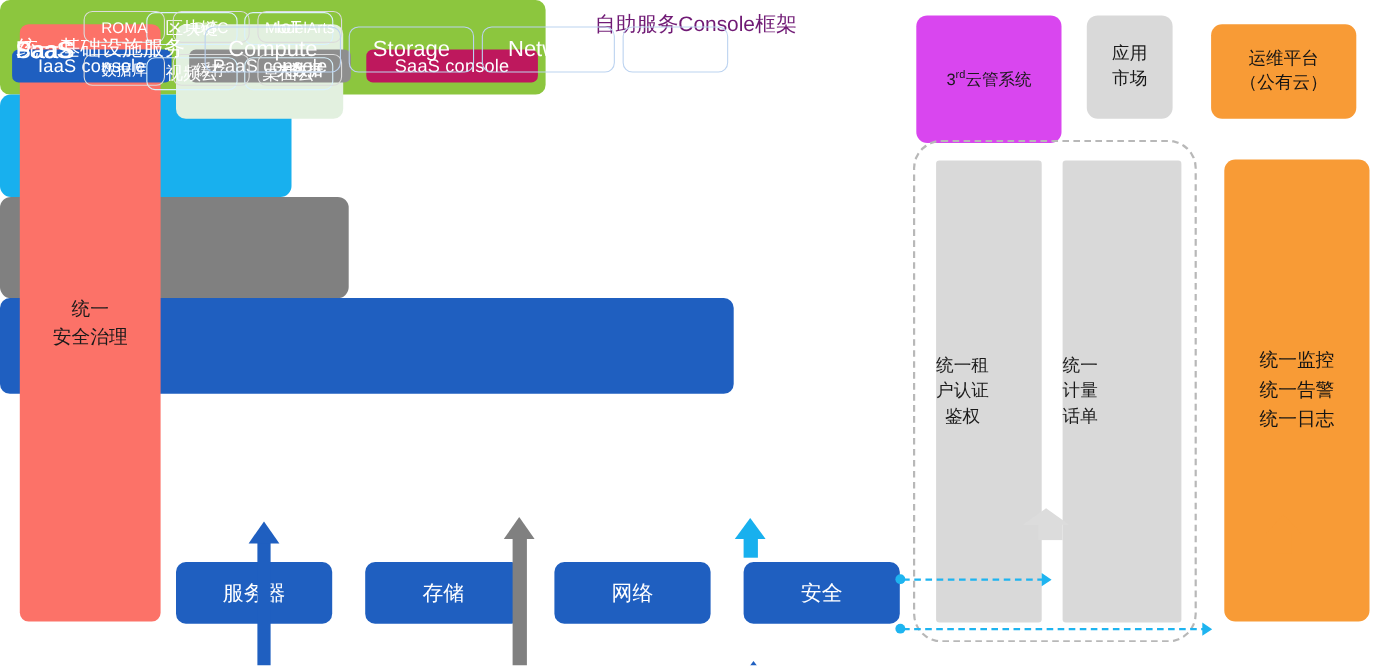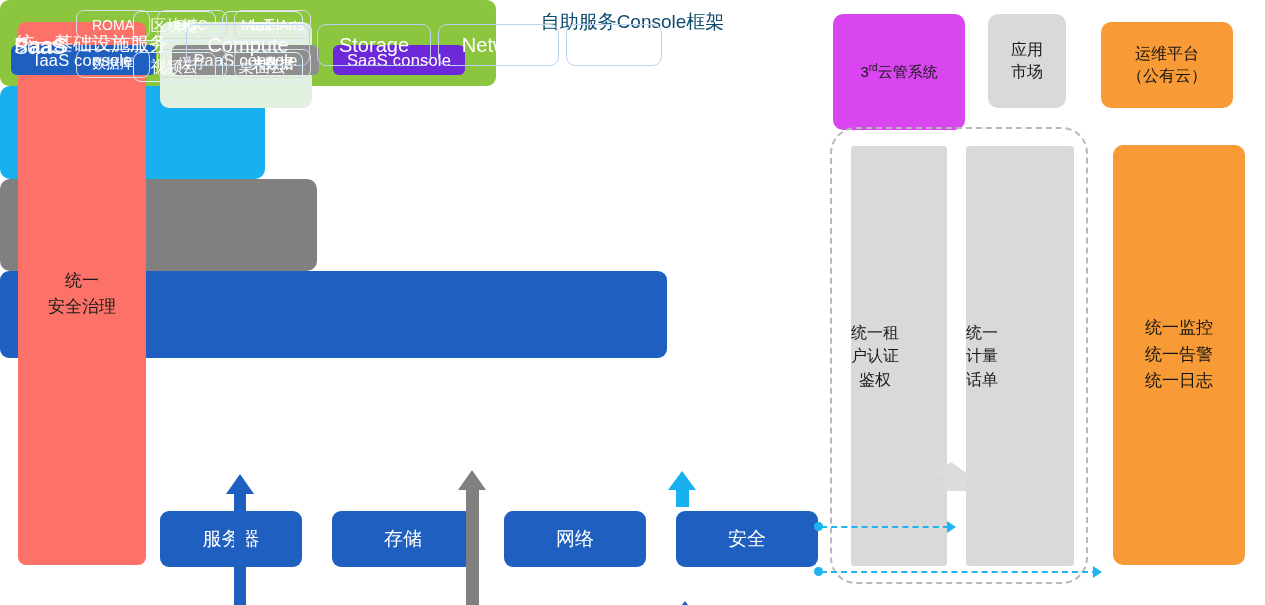--- a/index.html
+++ b/index.html
@@ -32,30 +32,30 @@
   }
 
   
   #console-frame{
     left:322px;top:22px;width:496px;height:86px;
     background:#8cc63e;border-radius:9px;
     display:block;
   }
   #console-title{
     position:absolute;left:0;right:0;top:9px;
-    text-align:center;color:#0c4a6e;font-size:19px;
+    text-align:center;color:#701a75;font-size:19px;
   }
   .console-chip{
     position:absolute;top:45px;height:30px;border-radius:6px;
     display:flex;align-items:center;justify-content:center;
     color:#fff;font-size:16.5px;letter-spacing:.2px;
   }
   #chip-iaas{left:11px;width:145px;background:#1f5fc0;}
   #chip-paas{left:172px;width:147px;background:#8e8e8e;}
-  #chip-saas{left:333px;width:132px;background:#6d28d9;}
+  #chip-saas{left:333px;width:156px;background:#be185d;}
 
   
   #third-cloud{
     left:833px;top:14px;width:132px;height:116px;
     background:#d946ef;border-radius:10px;color:#1a1a1a;font-size:15px;
   }
   #third-cloud sup{font-size:10px;vertical-align:super;}
   #app-market{
     left:988px;top:14px;width:78px;height:94px;
     background:#d9d9d9;border-radius:10px;color:#1a1a1a;font-size:16px;line-height:1.35;

